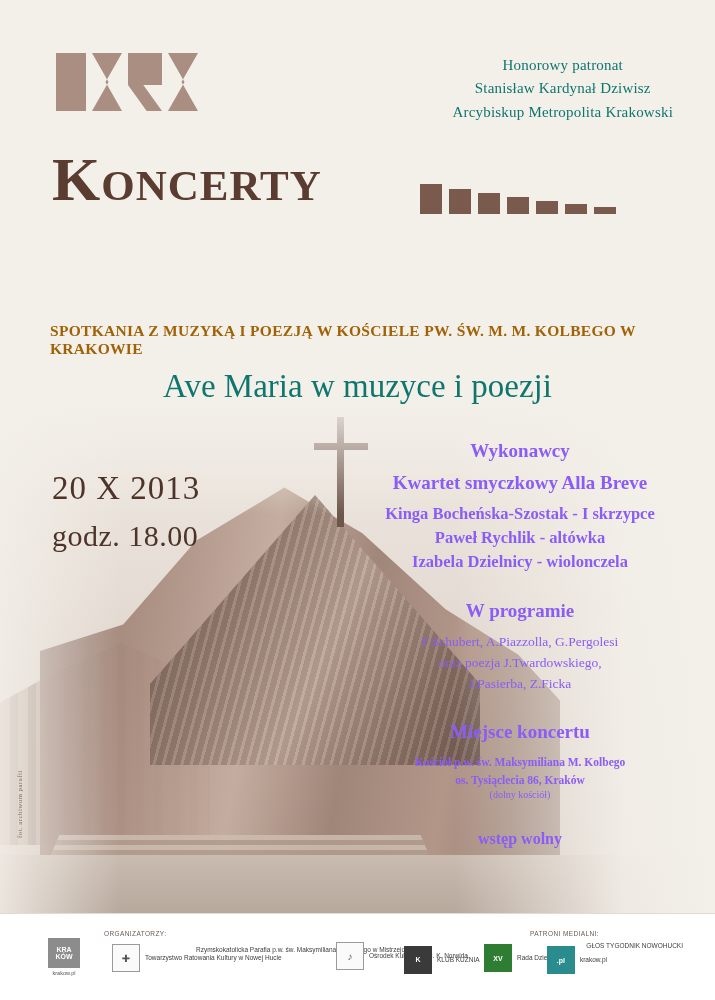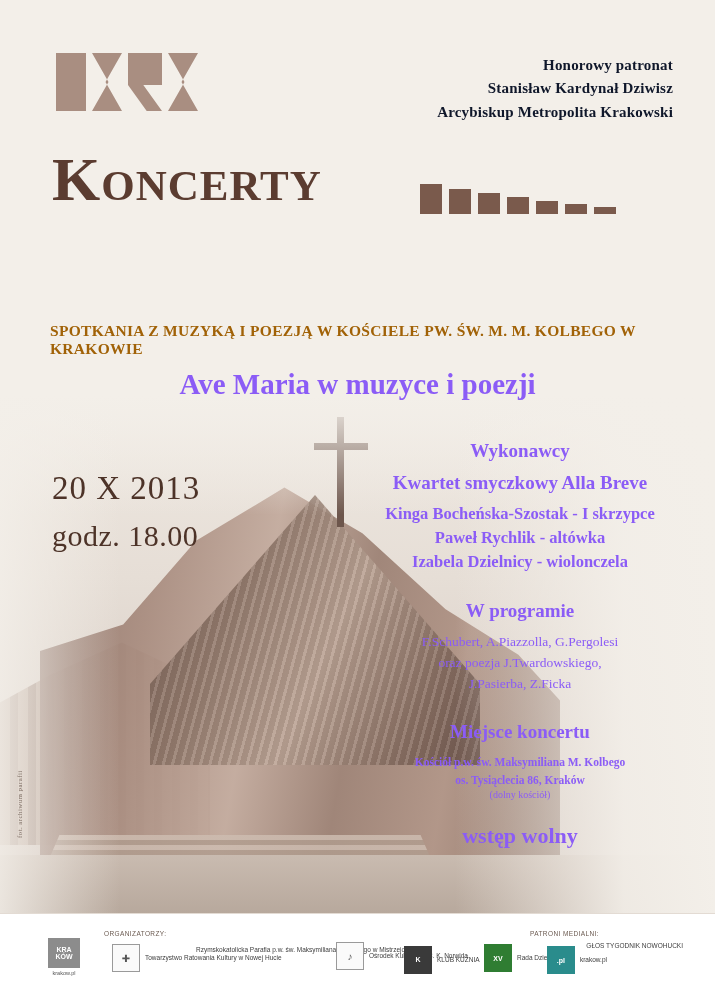--- a/index.html
+++ b/index.html
@@ -151,25 +151,25 @@
   }
   .krk-k1 { width: 30px; height: 58px; }
   .krk-k2 { width: 30px; height: 58px; clip-path: polygon(0% 0%, 100% 0%, 45% 50%, 100% 100%, 0% 100%, 55% 50%); }
   .krk-r  { width: 34px; height: 58px; clip-path: polygon(0% 0%, 100% 0%, 100% 55%, 45% 55%, 100% 100%, 55% 100%, 0% 55%); }
   .krk-k3 { width: 30px; height: 58px; clip-path: polygon(0% 0%, 100% 0%, 45% 50%, 100% 100%, 0% 100%, 55% 50%); }
 
   .patron {
     position: absolute;
     right: 42px;
     top: 54px;
-    text-align: right;
-    color: #0f172a;
+    text-align: center;
+    color: #0f766e;
     font-size: 15px;
     line-height: 1.55;
-    font-weight: bold;
+    font-weight: normal;
     letter-spacing: 0.2px;
   }
 
   
   .title-1 {
     position: absolute;
     left: 52px;
     top: 148px;
     font-size: 62px;
     line-height: 1;
@@ -210,23 +210,23 @@
     color: #a16207;
     font-weight: bold;
     font-variant: small-caps;
   }
   .concert-title {
     position: absolute;
     left: 0;
     right: 0;
     top: 368px;
     text-align: center;
-    font-size: 29px;
-    color: #8b5cf6;
-    font-weight: bold;
+    font-size: 33px;
+    color: #0f766e;
+    font-weight: normal;
   }
 
   
   .date-block {
     position: absolute;
     left: 52px;
     top: 470px;
     color: #4d3328;
   }
   .date-main {
@@ -273,23 +273,23 @@
   .venue-line {
     font-size: 11.5px;
     font-weight: bold;
     line-height: 1.6;
   }
   .venue-small {
     font-size: 10px;
     font-weight: normal;
   }
   .free-entry {
-    font-size: 22px;
-    font-weight: bold;
-    margin-top: 23px;
+    font-size: 16px;
+    font-weight: bold;
+    margin-top: 30px;
   }
 
   
   .side-credit {
     position: absolute;
     left: 16px;
     top: 838px;
     transform: rotate(-90deg);
     transform-origin: left top;
     font-size: 7px;

